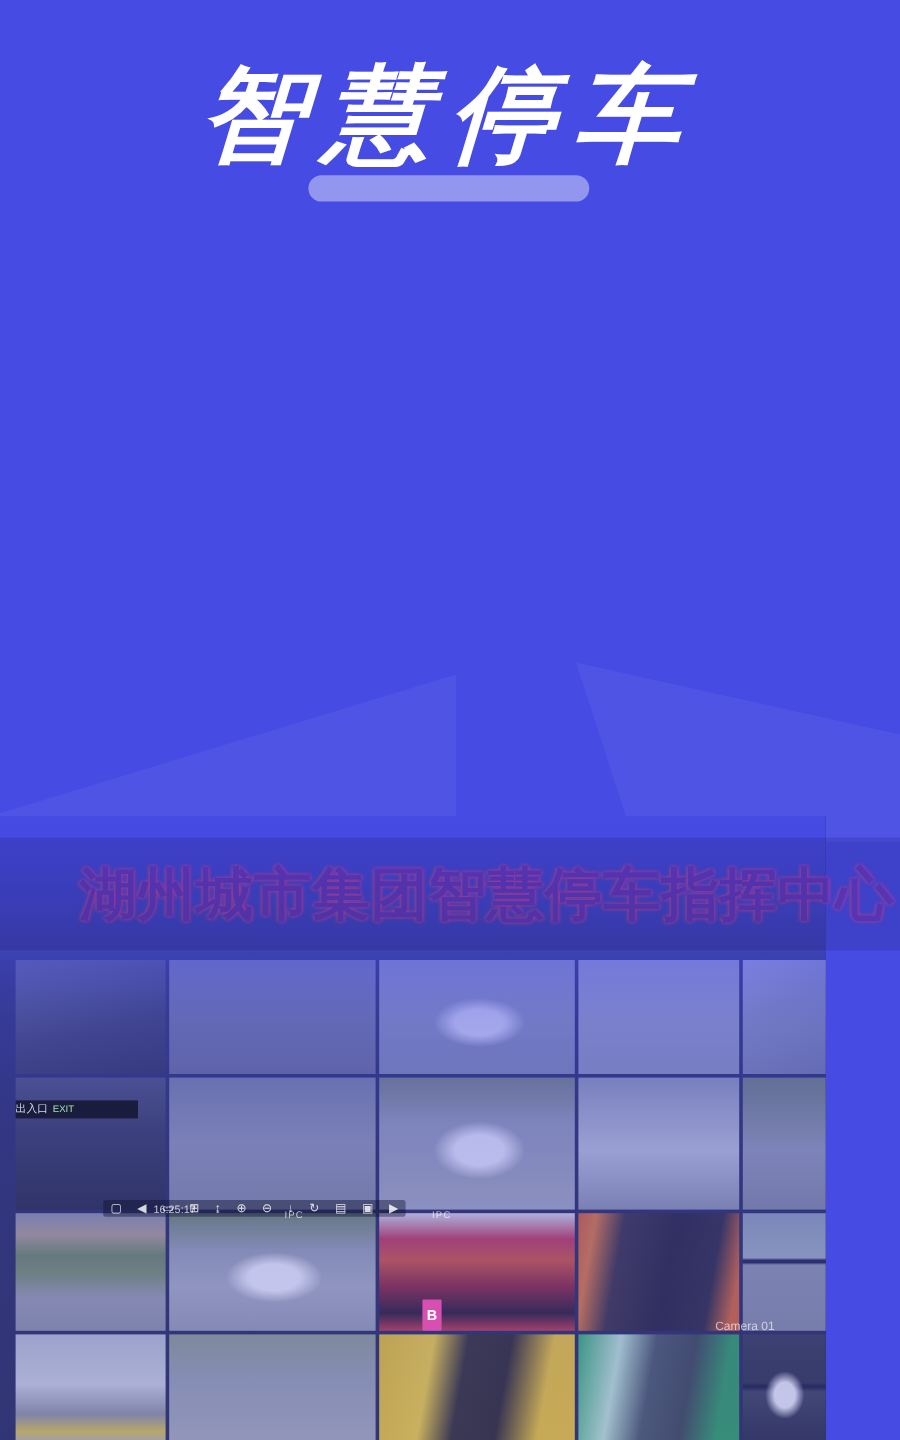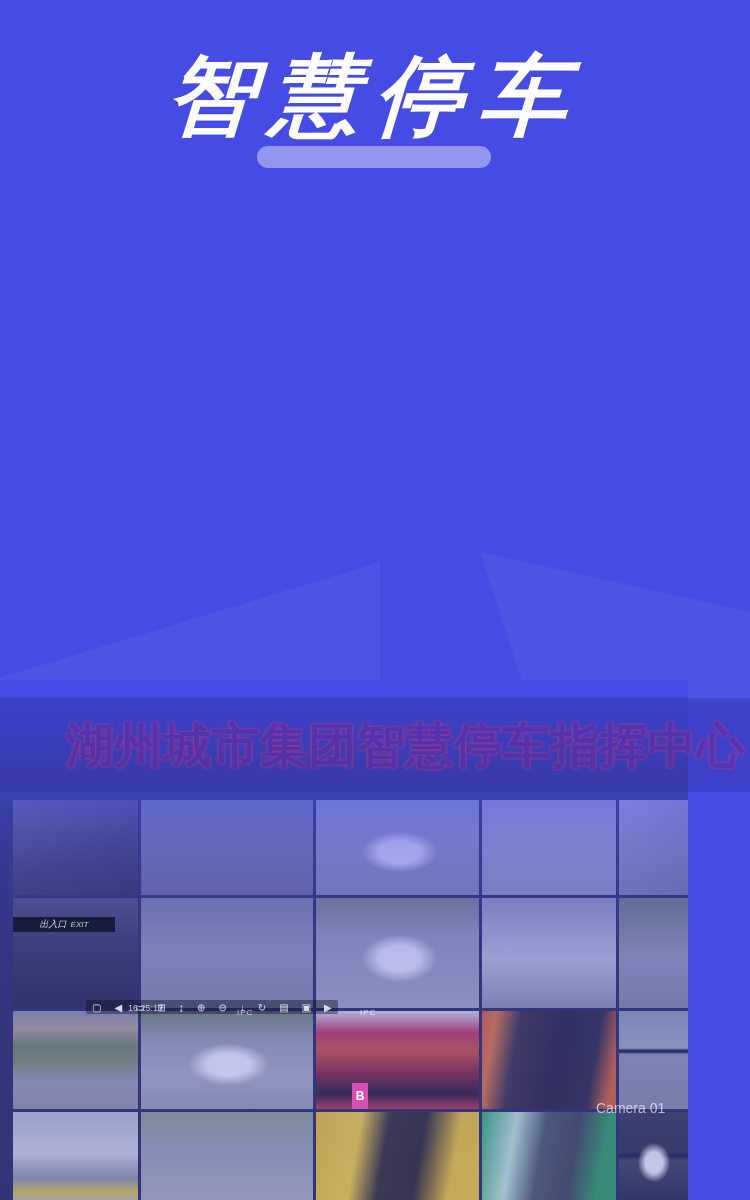--- a/index.html
+++ b/index.html
@@ -86,24 +86,24 @@
       text-shadow:1px 0 3px rgba(255,45,120,0.95),-1px 0 3px rgba(255,80,80,0.8);}
 
   
   .osd{position:absolute;z-index:4;color:rgba(255,255,255,0.85);}
   .cam-toolbar{left:86px;top:320px;height:14px;display:flex;align-items:center;gap:13px;
       padding:0 6px;background:rgba(12,16,42,0.42);border-radius:2px;font-size:10px;}
   .cam-toolbar span{color:rgba(255,255,255,0.82);}
   .ipc-1{left:237px;top:328px;font-size:8px;letter-spacing:1px;opacity:.8;}
   .ipc-2{left:360px;top:328px;font-size:8px;letter-spacing:1px;opacity:.8;}
   .exit-banner{left:13px;top:237px;width:102px;height:15px;background:rgba(14,17,40,0.78);
-      font-size:9px;line-height:15px;text-align:center;color:#d4dbea;font-style:italic;}
+      font-size:9px;line-height:15px;text-align:left;color:#d4dbea;}
   .exit-banner b{color:#9fe0b0;font-weight:normal;margin-left:4px;font-size:8px;}
   .timestamp{left:128px;top:323px;font-size:9px;opacity:.85;}
-  .camera-name{left:596px;top:420px;font-size:14px;opacity:.75;}
+  .camera-name{left:596px;top:420px;font-size:10px;opacity:.75;}
   .b-badge{left:352px;top:403px;width:16px;height:26px;background:#d84fb2;color:#fff;
       font-size:12px;font-weight:bold;text-align:center;line-height:26px;border-radius:1px;}
 
   
   .content{position:absolute;inset:0;z-index:5;}
   .title-underline{position:absolute;left:257px;top:146px;width:234px;height:22px;
       border-radius:11px;background:rgba(255,255,255,0.42);}
   .page-title{position:absolute;left:0;top:40px;width:750px;margin:0;text-align:center;
       font-family:"DejaVu Serif",serif;font-style:italic;font-weight:900;
       font-size:88px;line-height:110px;letter-spacing:16px;color:#ffffff;

